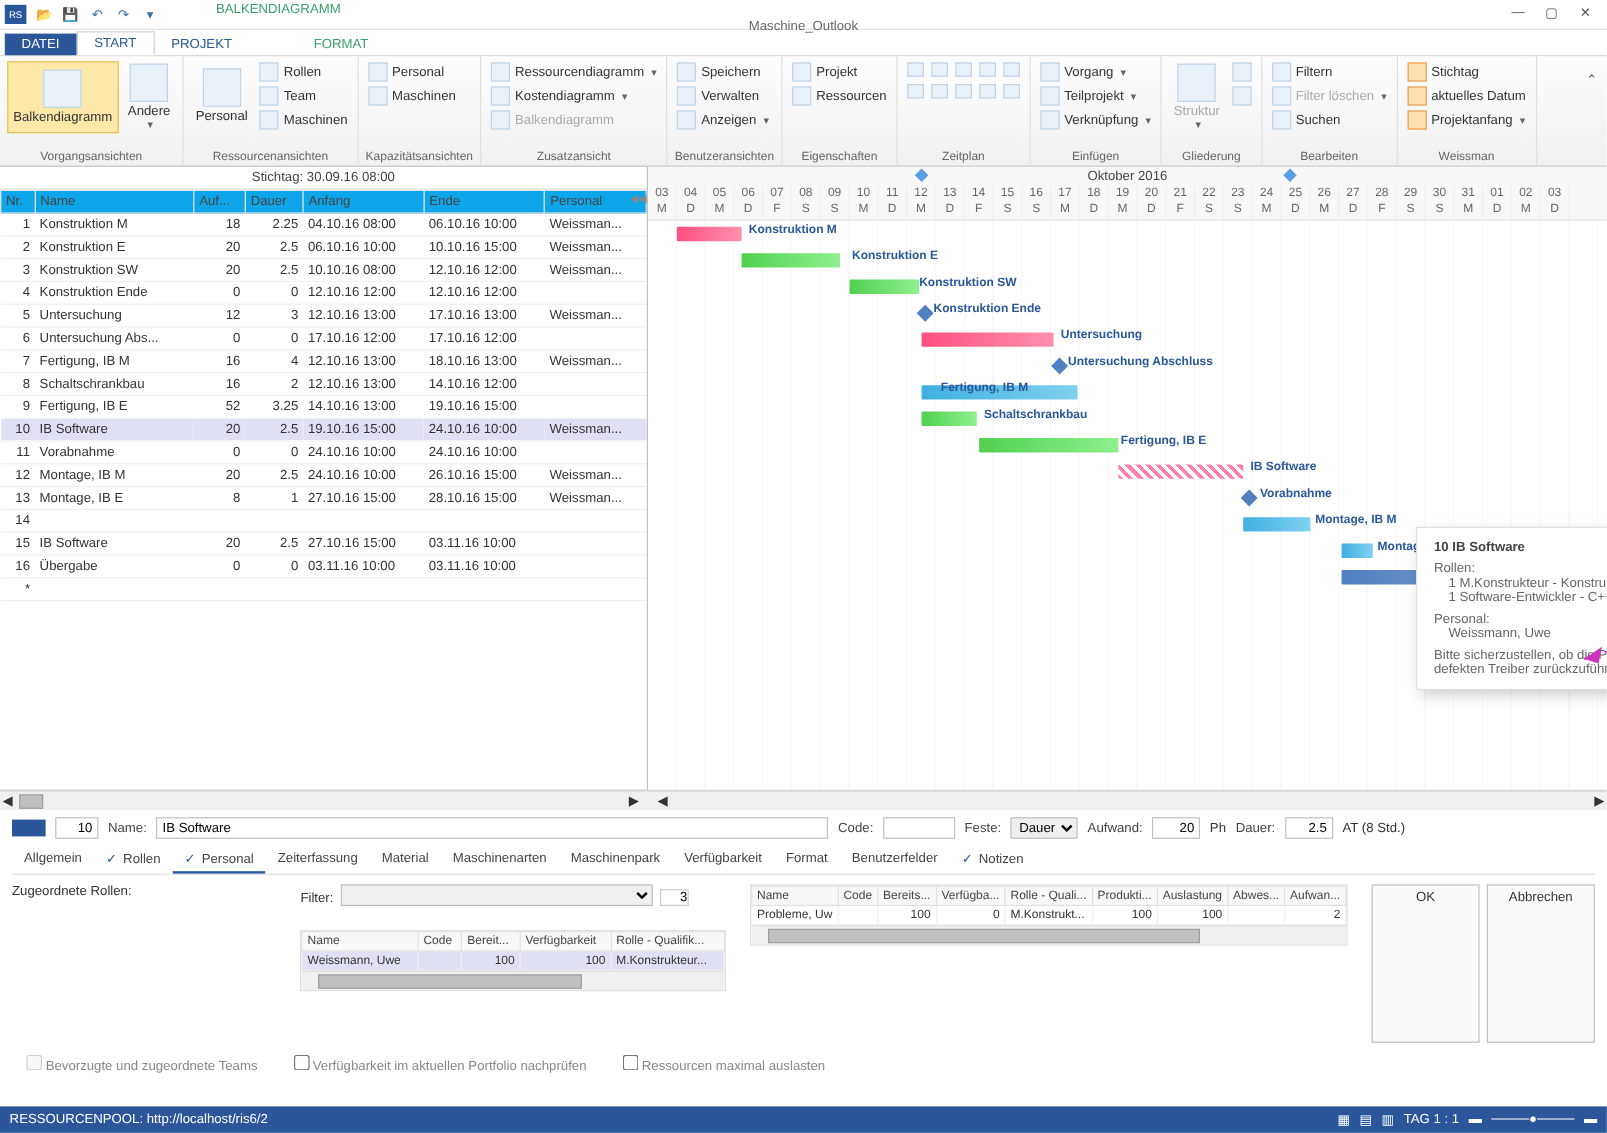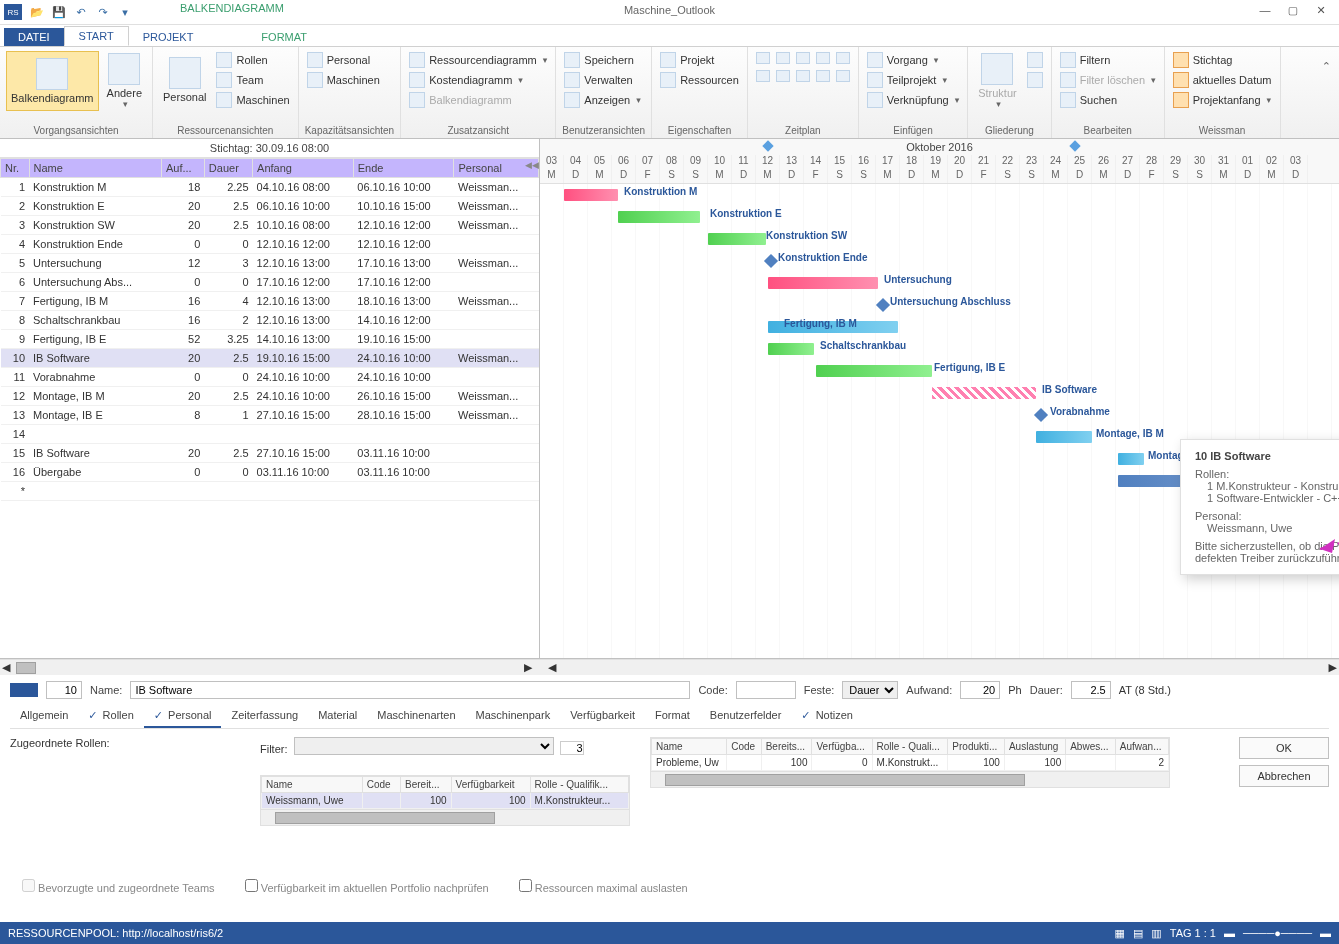--- a/index.html
+++ b/index.html
@@ -2,21 +2,21 @@
 <html><head>
 <meta charset="utf-8">
 <style>
 * { box-sizing: border-box; margin: 0; padding: 0; font-family: "Segoe UI", Tahoma, sans-serif; font-size: 11px; }
 body { background: #fff; color: #333; overflow: hidden; width: 1339px; height: 944px; }
 .title-bar { height: 25px; display: flex; align-items: center; background: #fff; border-bottom: 1px solid #e0e0e0; }
 .app-icon { width: 18px; height: 16px; background: #2b579a; margin: 0 4px; color: #fff; font-size: 8px; display: flex; align-items: center; justify-content: center; }
 .qat { display: flex; gap: 4px; margin-left: 2px; }
 .qat-btn { width: 18px; height: 18px; display: flex; align-items: center; justify-content: center; color: #3a6ea5; cursor: pointer; }
 .tab-tool-label { position: absolute; left: 180px; top: 2px; color: #3a9e6e; font-size: 11px; }
-.window-title { position: absolute; left: 50%; transform: translateX(-50%); top: 4px; color: #666; }
+.window-title { position: absolute; left: 50%; transform: translateX(-50%); top: 16px; color: #666; }
 .win-controls { position: absolute; right: 4px; top: 0; display: flex; gap: 0; }
 .win-btn { width: 28px; height: 20px; display: flex; align-items: center; justify-content: center; color: #555; cursor: pointer; }
 .menu-tabs { height: 22px; display: flex; align-items: flex-end; background: #fff; border-bottom: 1px solid #d0d0d0; padding-left: 4px; }
 .file-tab { background: #2b579a; color: #fff; padding: 3px 14px; font-size: 11px; }
 .menu-tab { padding: 3px 14px; color: #2b579a; cursor: pointer; }
 .menu-tab.active { border: 1px solid #d0d0d0; border-bottom: 1px solid #fff; background: #fff; }
 .menu-tab.contextual { color: #3a9e6e; }
 .ribbon { height: 92px; background: linear-gradient(#fdfdfd,#f0f0f0); border-bottom: 1px solid #c0c0c0; display: flex; }
 .ribbon-group { border-right: 1px solid #e0e0e0; padding: 4px 6px 2px; display: flex; flex-direction: column; justify-content: space-between; }
 .ribbon-group-title { text-align: center; color: #666; font-size: 10px; margin-top: 2px; }
@@ -29,21 +29,21 @@
 .small-btn .ico { width: 16px; height: 16px; background: #e8f0f8; border: 1px solid #c0d4e8; }
 .small-btn.orange .ico { background: #ffe0b0; border-color: #e8a050; }
 .arrow { color: #666; font-size: 9px; margin-left: 2px; }
 .ribbon-collapse { position: absolute; right: 8px; top: 60px; color: #666; cursor: pointer; }
 .content { display: flex; height: 520px; border-bottom: 1px solid #c0c0c0; }
 .left-pane { width: 540px; display: flex; flex-direction: column; border-right: 1px solid #c0c0c0; }
 .cutoff { text-align: center; padding: 3px; border-bottom: 1px solid #e0e0e0; color: #444; }
 .collapse-tri { position: absolute; left: 525px; top: 160px; color: #888; font-size: 9px; cursor: pointer; }
 .task-grid { flex: 1; overflow: hidden; }
 .task-grid table { width: 100%; border-collapse: collapse; }
-.task-grid th { background: #c4b5fd; border: 1px solid #e0e0e0; padding: 3px 4px; text-align: left; font-weight: normal; color: #444; }
+.task-grid th { background: #0ea5e9; border: 1px solid #e0e0e0; padding: 3px 4px; text-align: left; font-weight: normal; color: #444; }
 .task-grid td { border-bottom: 1px solid #f0f0f0; padding: 3px 4px; white-space: nowrap; overflow: hidden; }
 .task-grid tr.sel td { background: #e0e0f4; }
 .task-grid td.num { text-align: right; }
 .right-pane { flex: 1; display: flex; flex-direction: column; position: relative; }
 .timeline-hdr { background: #f8f8f8; border-bottom: 1px solid #e0e0e0; }
 .month-row { height: 16px; display: flex; align-items: center; justify-content: center; color: #444; position: relative; }
 .diamond { width: 8px; height: 8px; background: #5aa0e0; transform: rotate(45deg); position: absolute; }
 .day-row { display: flex; height: 14px; }
 .day-cell { width: 24px; text-align: center; border-right: 1px solid #f0f0f0; color: #666; font-size: 10px; }
 .gantt { flex: 1; position: relative; background: repeating-linear-gradient(90deg,#fff,#fff 23px,#f8f8f8 23px,#f8f8f8 24px); overflow: hidden; }
@@ -72,21 +72,21 @@
 .detail-tab.active { border-bottom: 2px solid #2b579a; }
 .detail-tab .chk { color: #2b579a; margin-right: 2px; }
 .detail-body { display: flex; gap: 20px; flex: 1; }
 .detail-col { display: flex; flex-direction: column; }
 .mini-grid { border: 1px solid #e0e0e0; }
 .mini-grid table { width: 100%; border-collapse: collapse; }
 .mini-grid th { background: #f8f8f8; border: 1px solid #e0e0e0; padding: 2px 4px; font-weight: normal; text-align: left; color: #444; font-size: 10px; }
 .mini-grid td { border: 1px solid #f0f0f0; padding: 2px 4px; font-size: 10px; }
 .mini-grid tr.sel td { background: #e0e0f4; }
 .mini-grid tr.pink td.bal { background: #ffd0e0; }
-.btn-side { display: flex; flex-direction: column; gap: 6px; margin-left: auto; }
+.btn-side { display: flex; flex-direction: row; gap: 6px; margin-left: auto; }
 .btn-std { width: 90px; padding: 4px; border: 1px solid #c0c0c0; background: #fafafa; text-align: center; cursor: pointer; }
 .row-below { display: flex; gap: 30px; align-items: center; padding: 4px 10px; color: #888; margin-left: 12px; }
 .status-bar { height: 22px; background: #2b579a; color: #fff; display: flex; align-items: center; padding: 0 8px; position: absolute; bottom: 0; left: 0; right: 0; }
 .status-bar .right { margin-left: auto; display: flex; gap: 8px; align-items: center; }
 select { border: 1px solid #c0c0c0; padding: 1px 2px; font-size: 11px; }
 </style>
 </head>
 <body>
 
 <div class="title-bar">

